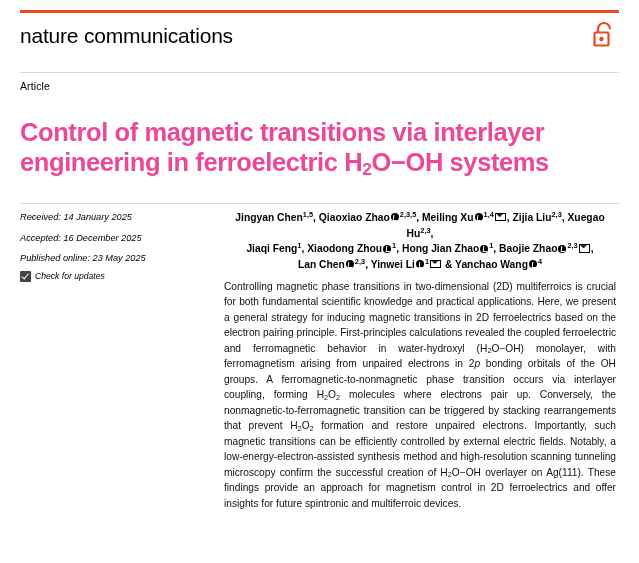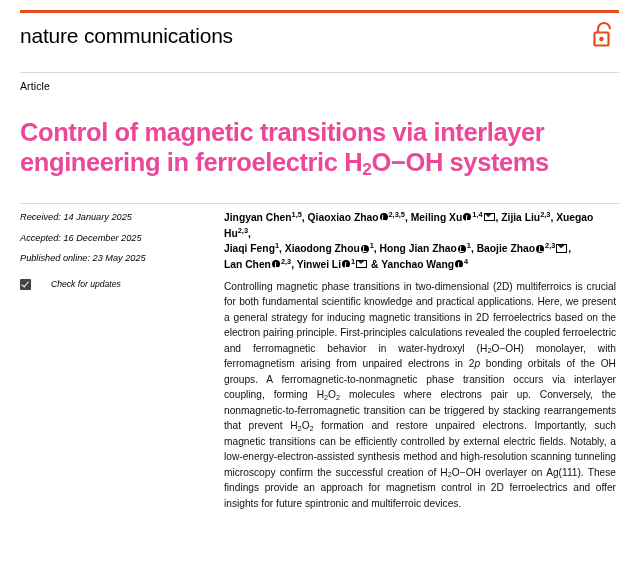--- a/index.html
+++ b/index.html
@@ -116,26 +116,26 @@
     font-size: 9.2px;
     color: #000;
     line-height: 1.25;
     font-style: italic;
   }
   .left-col .dateline {
     margin-bottom: 9px;
   }
   .left-col .dateline.published {
     margin-top: 2px;
-    margin-bottom: 14px;
+    margin-bottom: 6px;
   }
   .check-updates {
     display: flex;
     align-items: center;
-    gap: 20px;
+    gap: 4px;
     font-size: 8.6px;
   }
   .check-badge {
     width: 11px;
     height: 11px;
     background: #444;
     display: inline-block;
     position: relative;
     border-radius: 1px;
   }
@@ -155,20 +155,21 @@
     top: 210px;
     left: 224px;
     width: 392px;
   }
   .authors {
     font-family: "Liberation Sans", sans-serif;
     font-size: 10.3px;
     font-weight: bold;
     line-height: 1.48;
     color: #000;
+    text-align: center;
   }
   .authors sup {
     font-size: 0.72em;
     font-weight: bold;
     vertical-align: super;
   }
   .icon-badge {
     display: inline-block;
     width: 8px;
     height: 8px;

